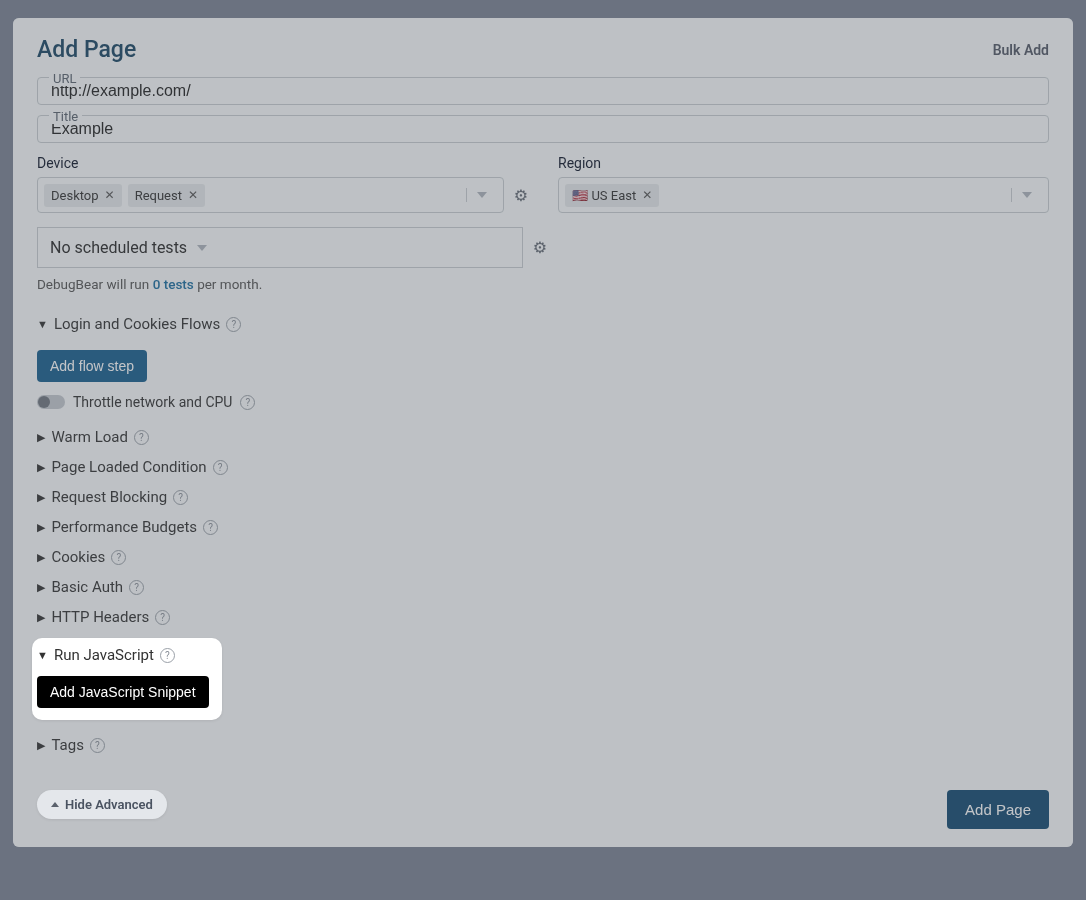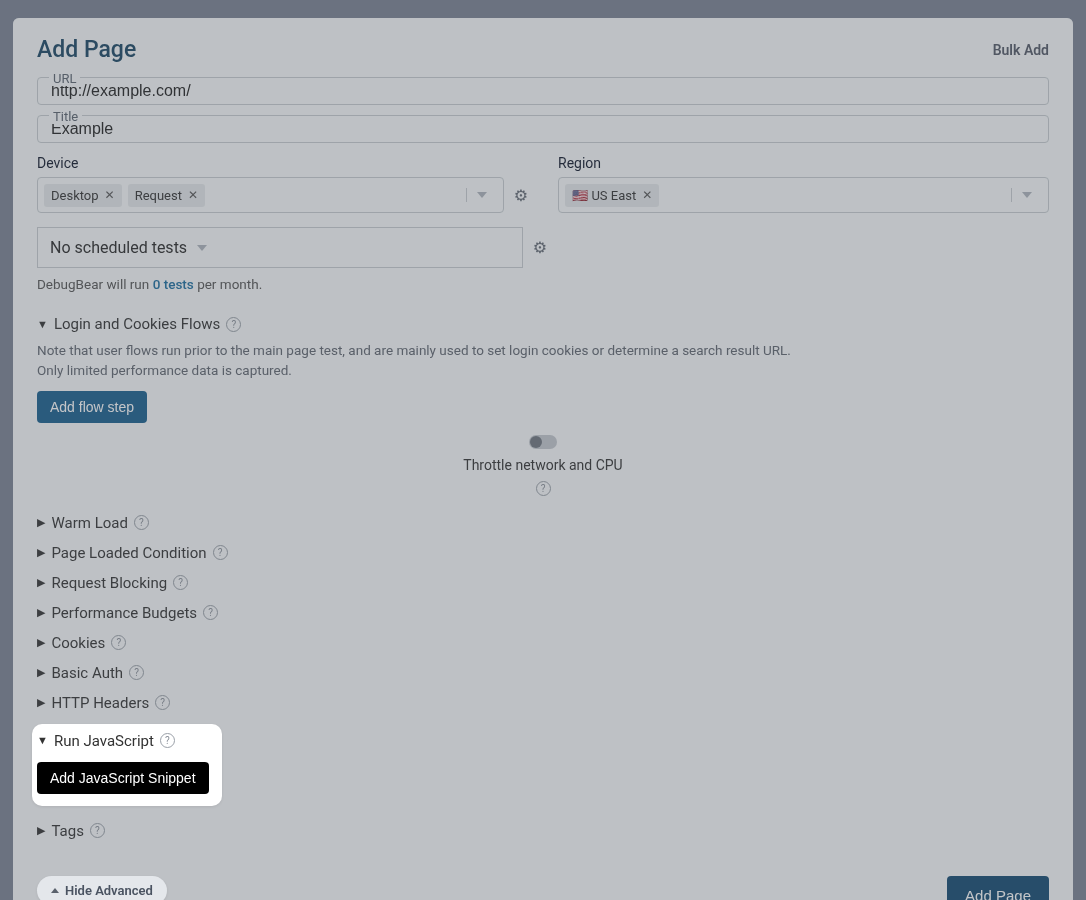--- a/index.html
+++ b/index.html
@@ -178,21 +178,20 @@
     background: #185e8d;
     margin-top: 10px;
   }
   .btn-primary { background: #000000; }
   .btn-dark { background: #134a71; color: #fff; padding: 11px 18px; font-size: 15px;}
   .toggle-row {
     display: flex;
     align-items: center;
     gap: 8px;
     margin-top: 12px;
-    flex-direction: column;
   }
   .toggle {
     width: 28px; height: 14px;
     background: #c2c7cd;
     border-radius: 999px;
     position: relative;
   }
   .toggle::after {
     content: '';
     position: absolute;
@@ -326,24 +325,20 @@
       <div class="hint">
         <span>DebugBear will run </span><span class="count">0 tests</span><span> per month.</span>
       </div>
 
       <div class="section spaced">
         <div class="section-header">
           <span class="disclosure">▼</span>
           <span>Login and Cookies Flows</span>
           <span class="help-circle">?</span>
         </div>
-        <div class="note">
-          <div>Note that user flows run prior to the main page test, and are mainly used to set login cookies or determine a search result URL.</div>
-          <div>Only limited performance data is captured.</div>
-        </div>
         <button class="btn">Add flow step</button>
         <div class="toggle-row">
           <span class="toggle"></span>
           <span>Throttle network and CPU</span>
           <span class="help-circle">?</span>
         </div>
       </div>
 
       <div class="option-list">
         <div class="section-header">

